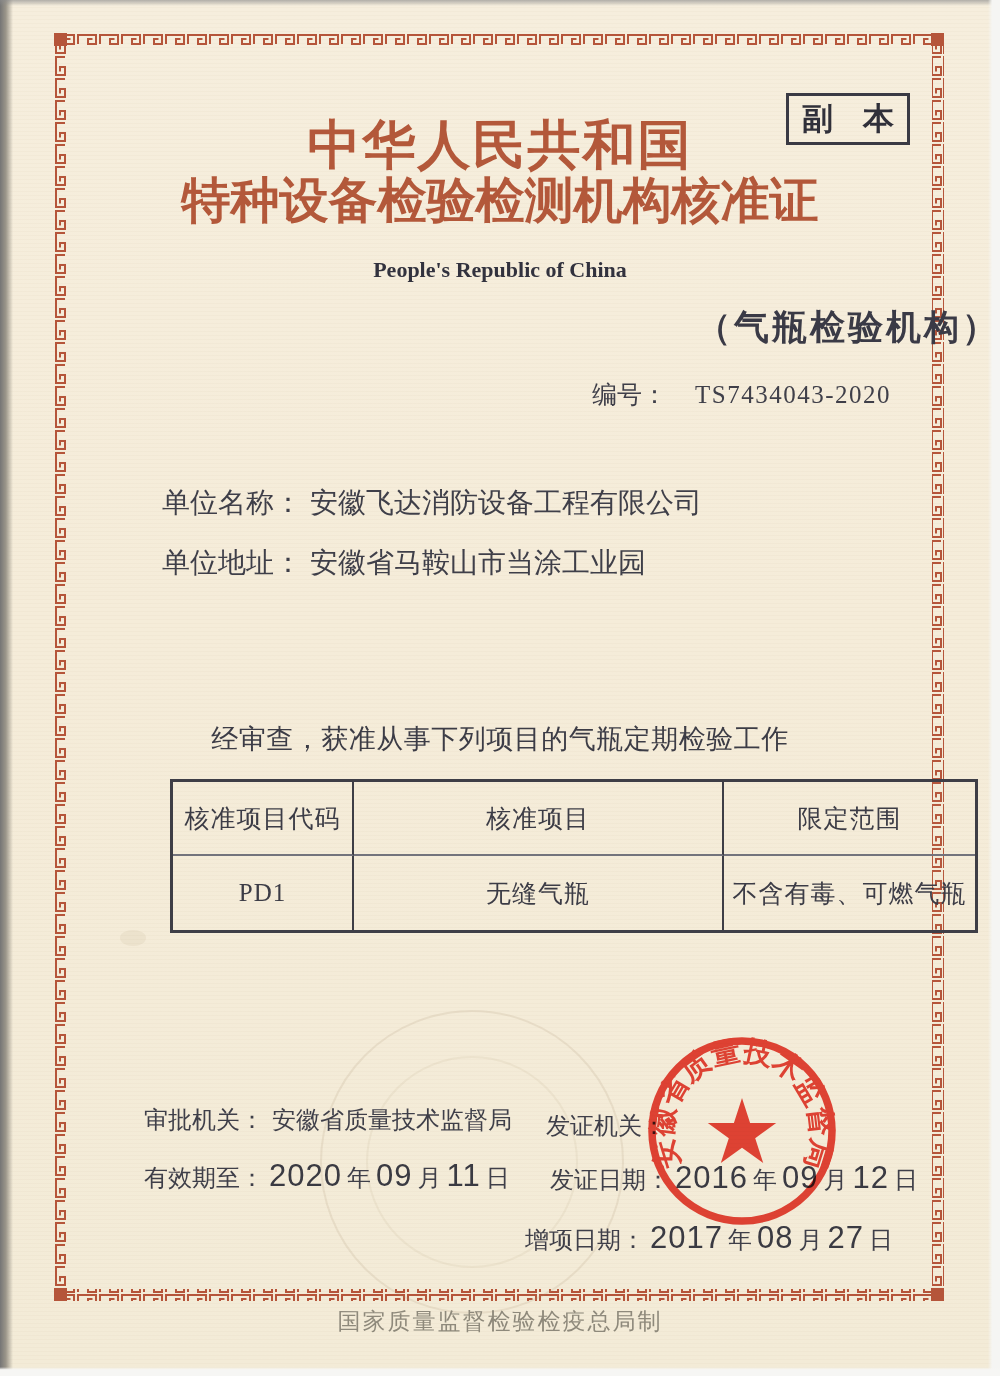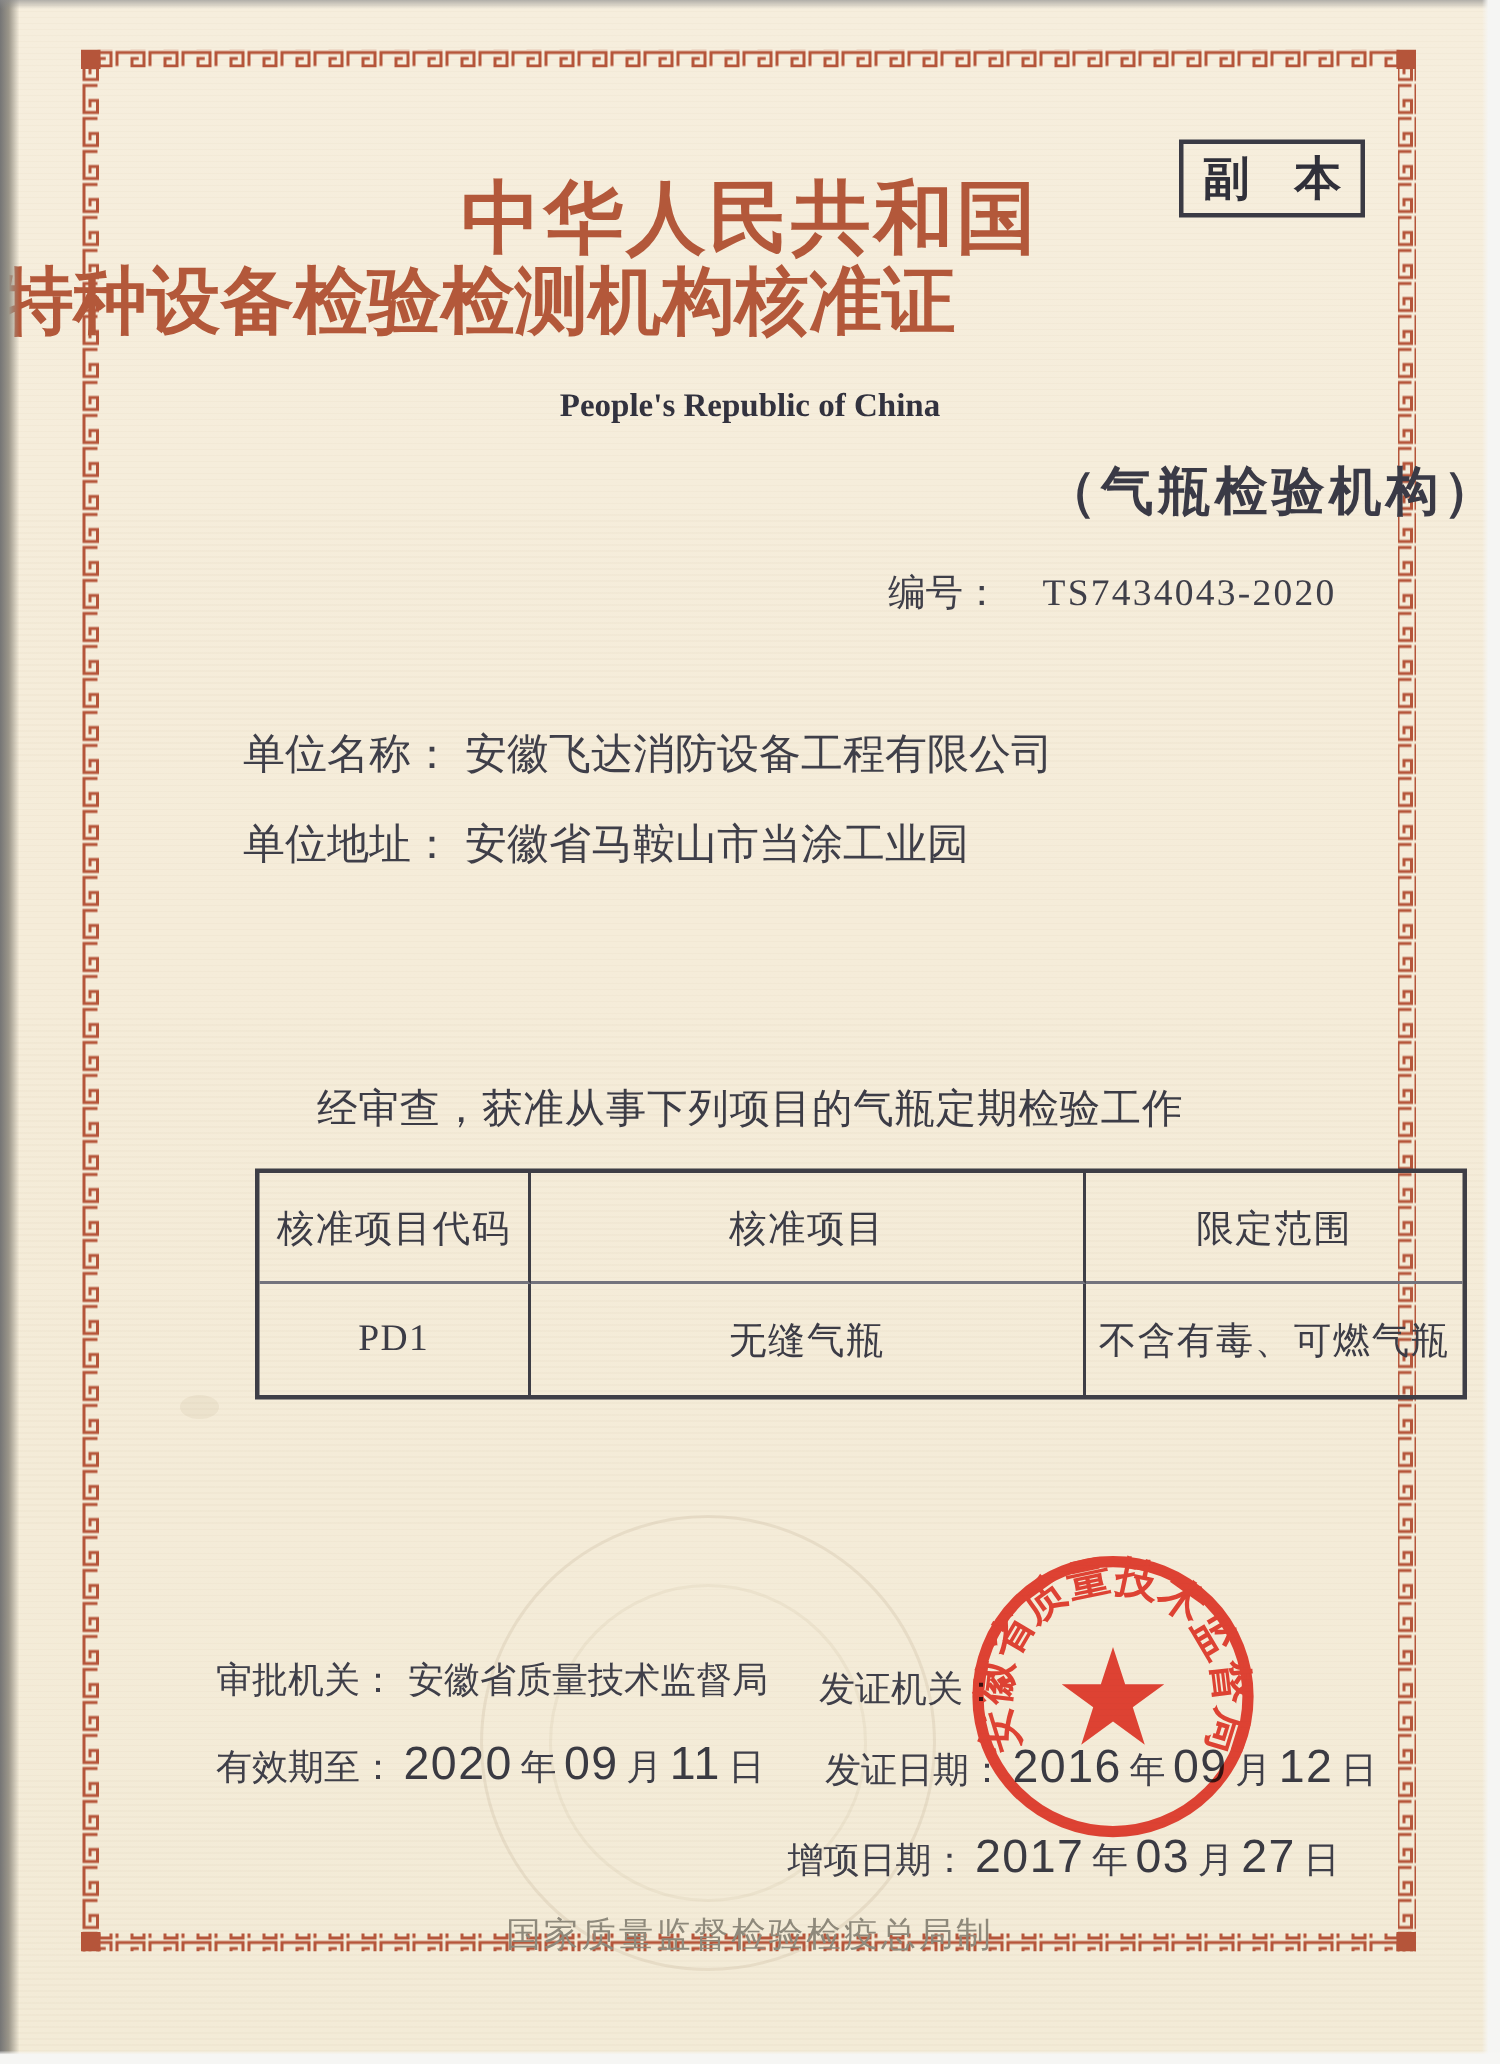--- a/index.html
+++ b/index.html
@@ -10,21 +10,21 @@
         background:repeating-linear-gradient(0deg,rgba(185,165,135,0.10) 0px,rgba(185,165,135,0.10) 1px,rgba(255,255,255,0) 1px,rgba(255,255,255,0) 4px);
         opacity:.55;}
   .frame{position:absolute;left:54px;top:33px;}
   .copy-box{position:absolute;left:786px;top:93px;width:118px;height:46px;border:3px solid #3a3a44;
         display:flex;align-items:center;justify-content:center;
         font-family:"DejaVu Sans","Liberation Sans",sans-serif;font-weight:700;font-size:31px;color:#30303a;}
   .copy-box span{letter-spacing:30px;margin-right:-30px;}
   .title-cn1{position:absolute;left:0;right:0;top:110px;text-align:center;
         font-family:"DejaVu Sans","Liberation Sans",sans-serif;font-weight:700;
         font-size:53px;color:#b3583a;letter-spacing:2px;}
-  .title-cn2{position:absolute;left:0;right:0;top:168px;text-align:left;
+  .title-cn2{position:absolute;left:0;right:0;top:168px;text-align:center;
         font-family:"DejaVu Sans","Liberation Sans",sans-serif;font-weight:700;
         font-size:49px;color:#b3583a;letter-spacing:0px;}
   .title-en1{position:absolute;left:0;right:0;top:228px;text-align:center;
         font-weight:700;font-size:22px;color:#32323e;letter-spacing:-0.3px;}
   .title-en2{position:absolute;left:0;right:0;top:257px;text-align:center;
         font-weight:700;font-size:22px;color:#32323e;}
   .category{position:absolute;left:0;right:0;top:304px;text-align:right;
         font-weight:600;font-size:35px;color:#3a3a46;letter-spacing:3px;}
   .line{position:absolute;display:flex;align-items:baseline;white-space:nowrap;}
   .serial{left:592px;top:378px;font-size:25px;gap:24px;}
@@ -37,21 +37,21 @@
         display:grid;grid-template-columns:181px 1fr 251px;box-sizing:border-box;background:rgba(255,255,255,0.02);}
   .cell{display:flex;align-items:center;justify-content:center;height:74px;font-size:25px;color:#3c3c46;letter-spacing:1px;box-sizing:border-box;}
   .cell.c0,.cell.c1{border-right:2px solid #3e3e46;}
   .cell.head{border-bottom:2px solid #73737c;}
   .bl-authority{left:144px;top:1104px;font-size:24px;}
   .bl-valid{left:144px;top:1158px;font-size:24px;}
   .br-issuer{left:546px;top:1110px;font-size:24px;}
   .br-issue-date{left:550px;top:1160px;font-size:24px;}
   .br-add-date{left:525px;top:1220px;font-size:24px;}
   .num{font-family:"Liberation Sans","DejaVu Sans",sans-serif;font-size:31px;color:#3a3a42;letter-spacing:1px;padding:0 5px;}
-  .footer{position:absolute;left:0;right:0;top:1274px;text-align:center;font-size:23px;letter-spacing:2px;color:#8e897b;}
+  .footer{position:absolute;left:0;right:0;top:1306px;text-align:center;font-size:23px;letter-spacing:2px;color:#8e897b;}
   .seal{position:absolute;left:642px;top:1031px;mix-blend-mode:multiply;opacity:.93;}
   .emboss{position:absolute;border-radius:50%;pointer-events:none;}
   .emboss.e1{left:320px;top:1010px;width:300px;height:300px;border:2px solid rgba(165,145,110,0.16);}
   .emboss.e2{left:366px;top:1056px;width:208px;height:208px;border:2px solid rgba(165,145,110,0.10);}
   .emboss.e3{left:120px;top:930px;width:26px;height:16px;background:rgba(165,145,110,0.10);border-radius:50%;}
   .edge-left{position:absolute;left:0;top:0;bottom:0;width:13px;z-index:9;
         background:linear-gradient(to right,#757575 0%,#9b968a 45%,rgba(245,238,221,0) 100%);}
   .edge-top{position:absolute;left:0;right:0;top:0;height:6px;z-index:9;opacity:.65;
         background:linear-gradient(to bottom,#8c8c8c,rgba(245,238,221,0));}
   .edge-right{position:absolute;right:0;top:0;bottom:0;width:12px;z-index:9;
@@ -150,21 +150,21 @@
     <span class="num">09</span>
     <span>月</span>
     <span class="num">12</span>
     <span>日</span>
   </div>
 
   <div class="line br-add-date">
     <span>增项日期：</span>
     <span class="num">2017</span>
     <span>年</span>
-    <span class="num">03</span>
+    <span class="num">08</span>
     <span>月</span>
     <span class="num">27</span>
     <span>日</span>
   </div>
 
   <svg class="seal" width="200" height="200" viewBox="0 0 200 200">
     <defs>
       <path id="sealArc" d="M 36.6 129.6 A 70 70 0 1 1 163.4 129.6" fill="none"></path>
     </defs>
     <circle cx="100" cy="100" r="90" fill="none" stroke="#e7392d" stroke-width="7.5"></circle>

